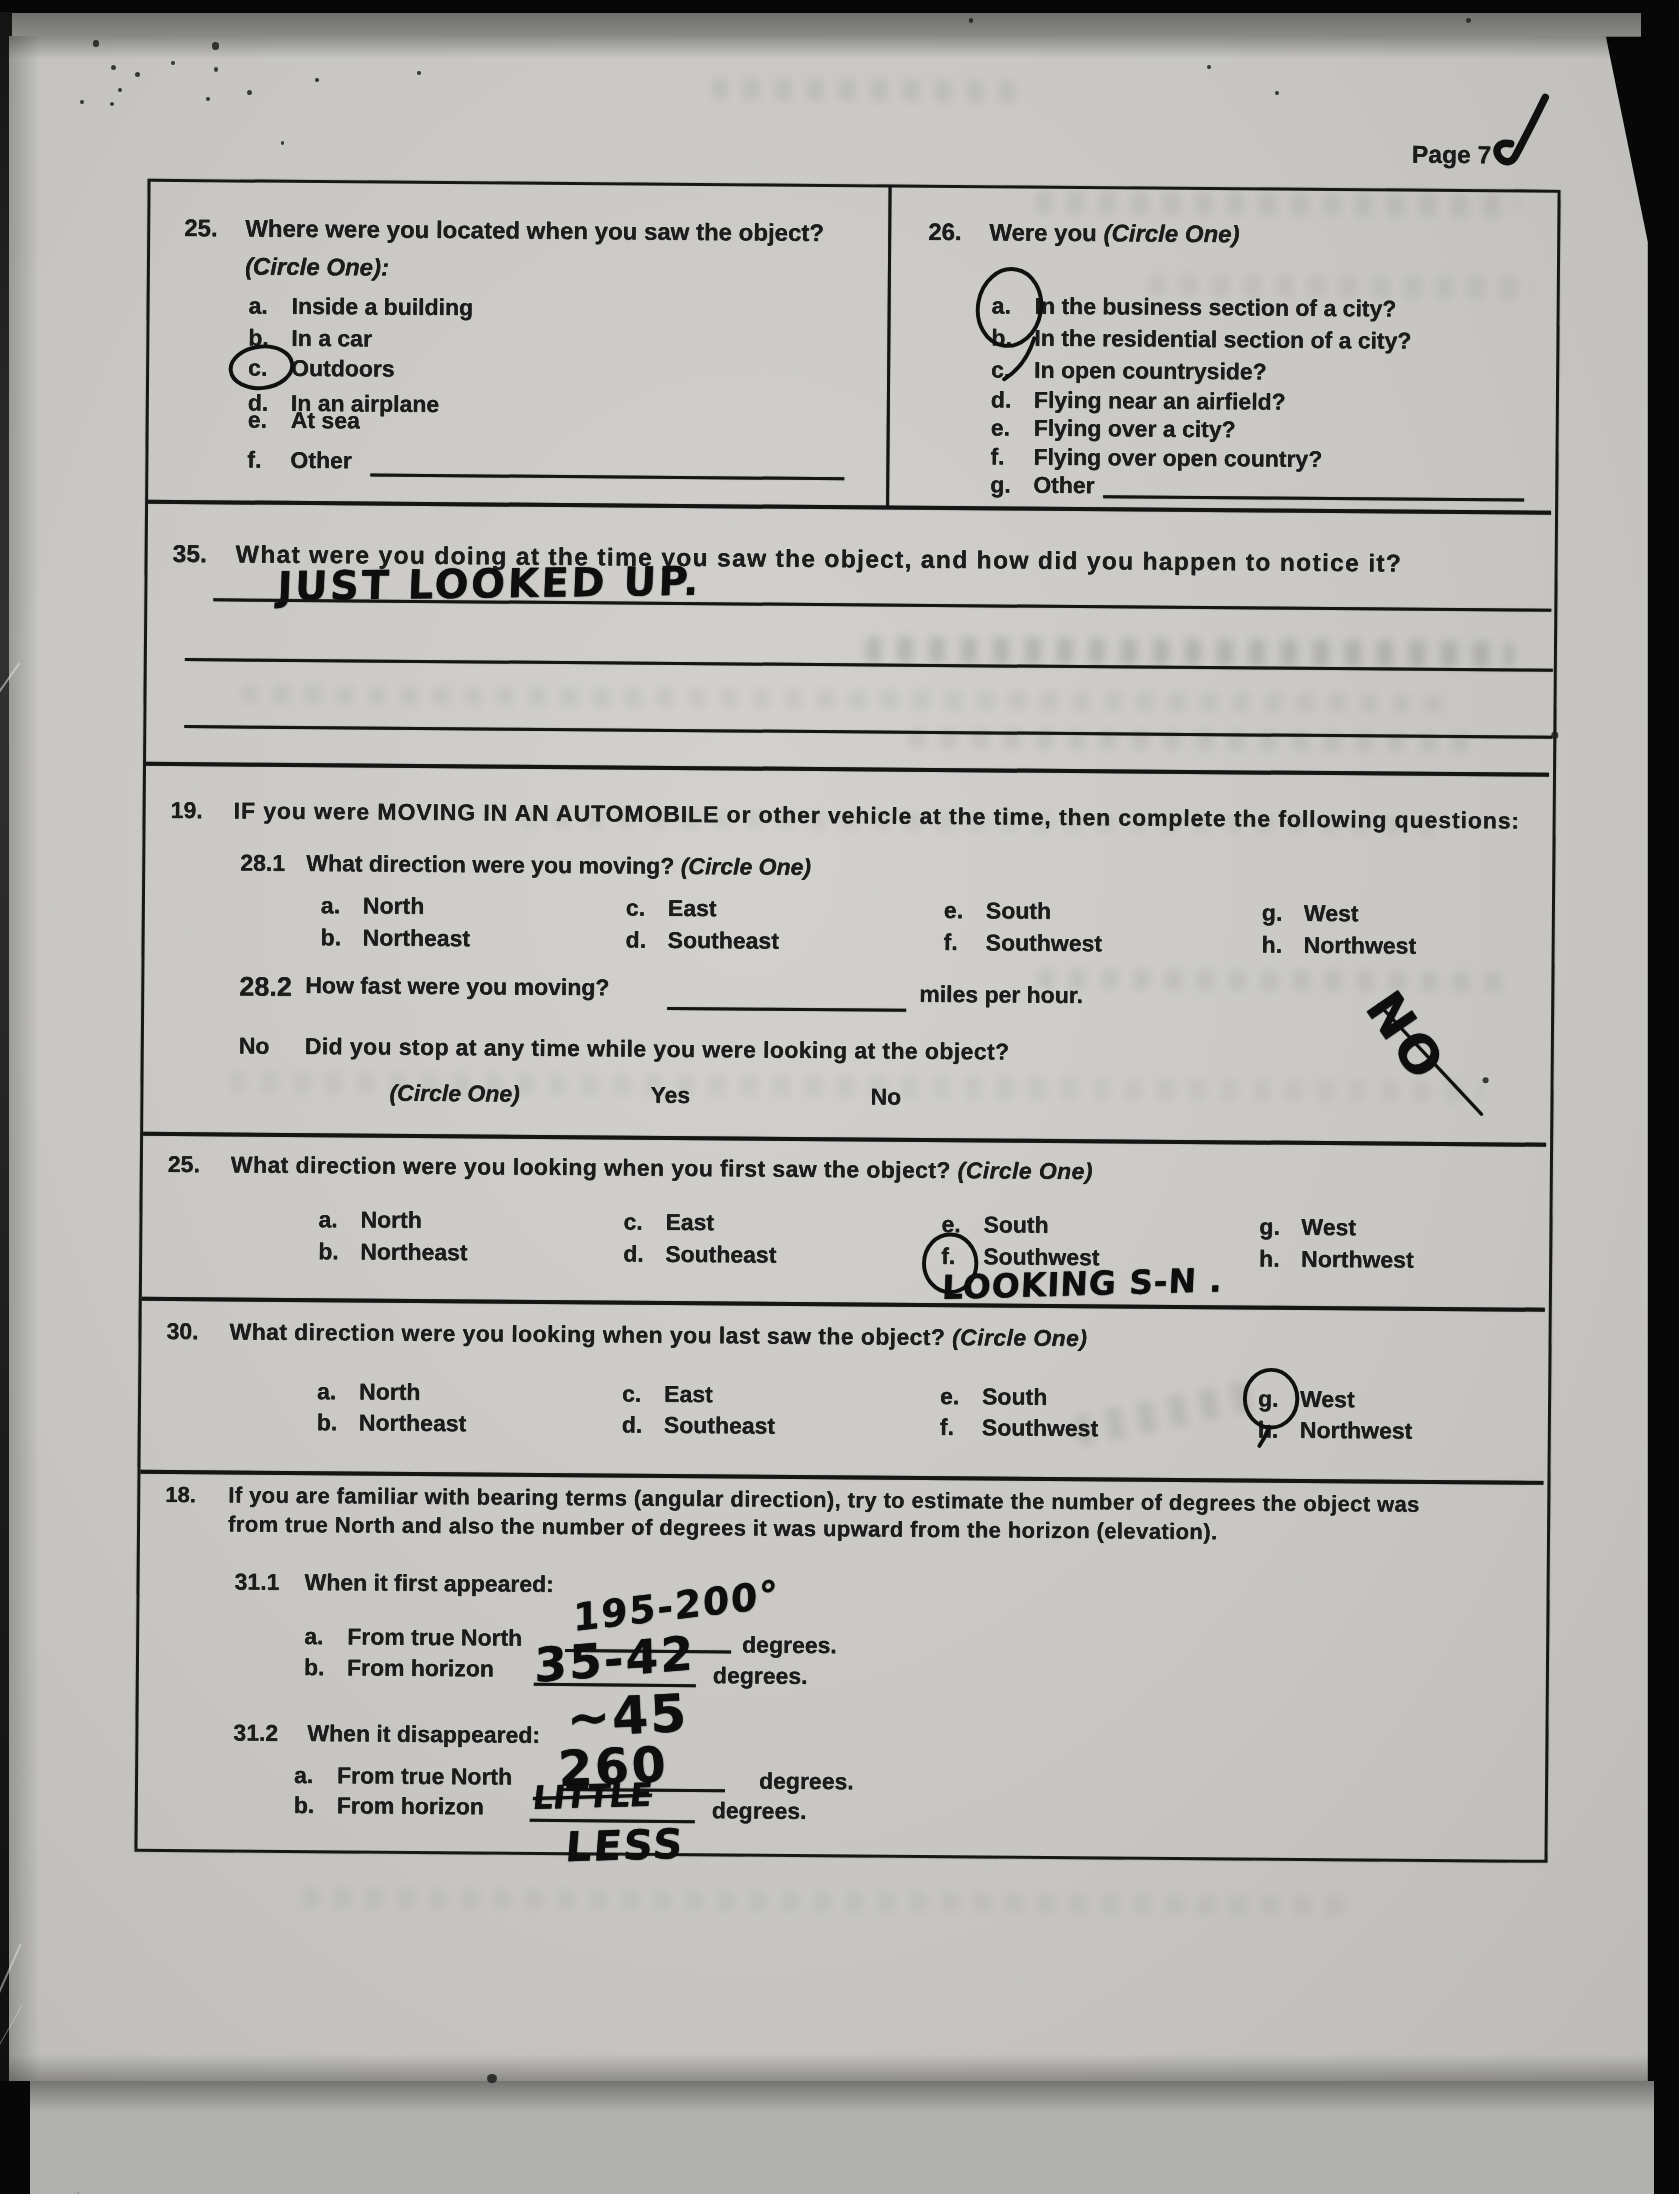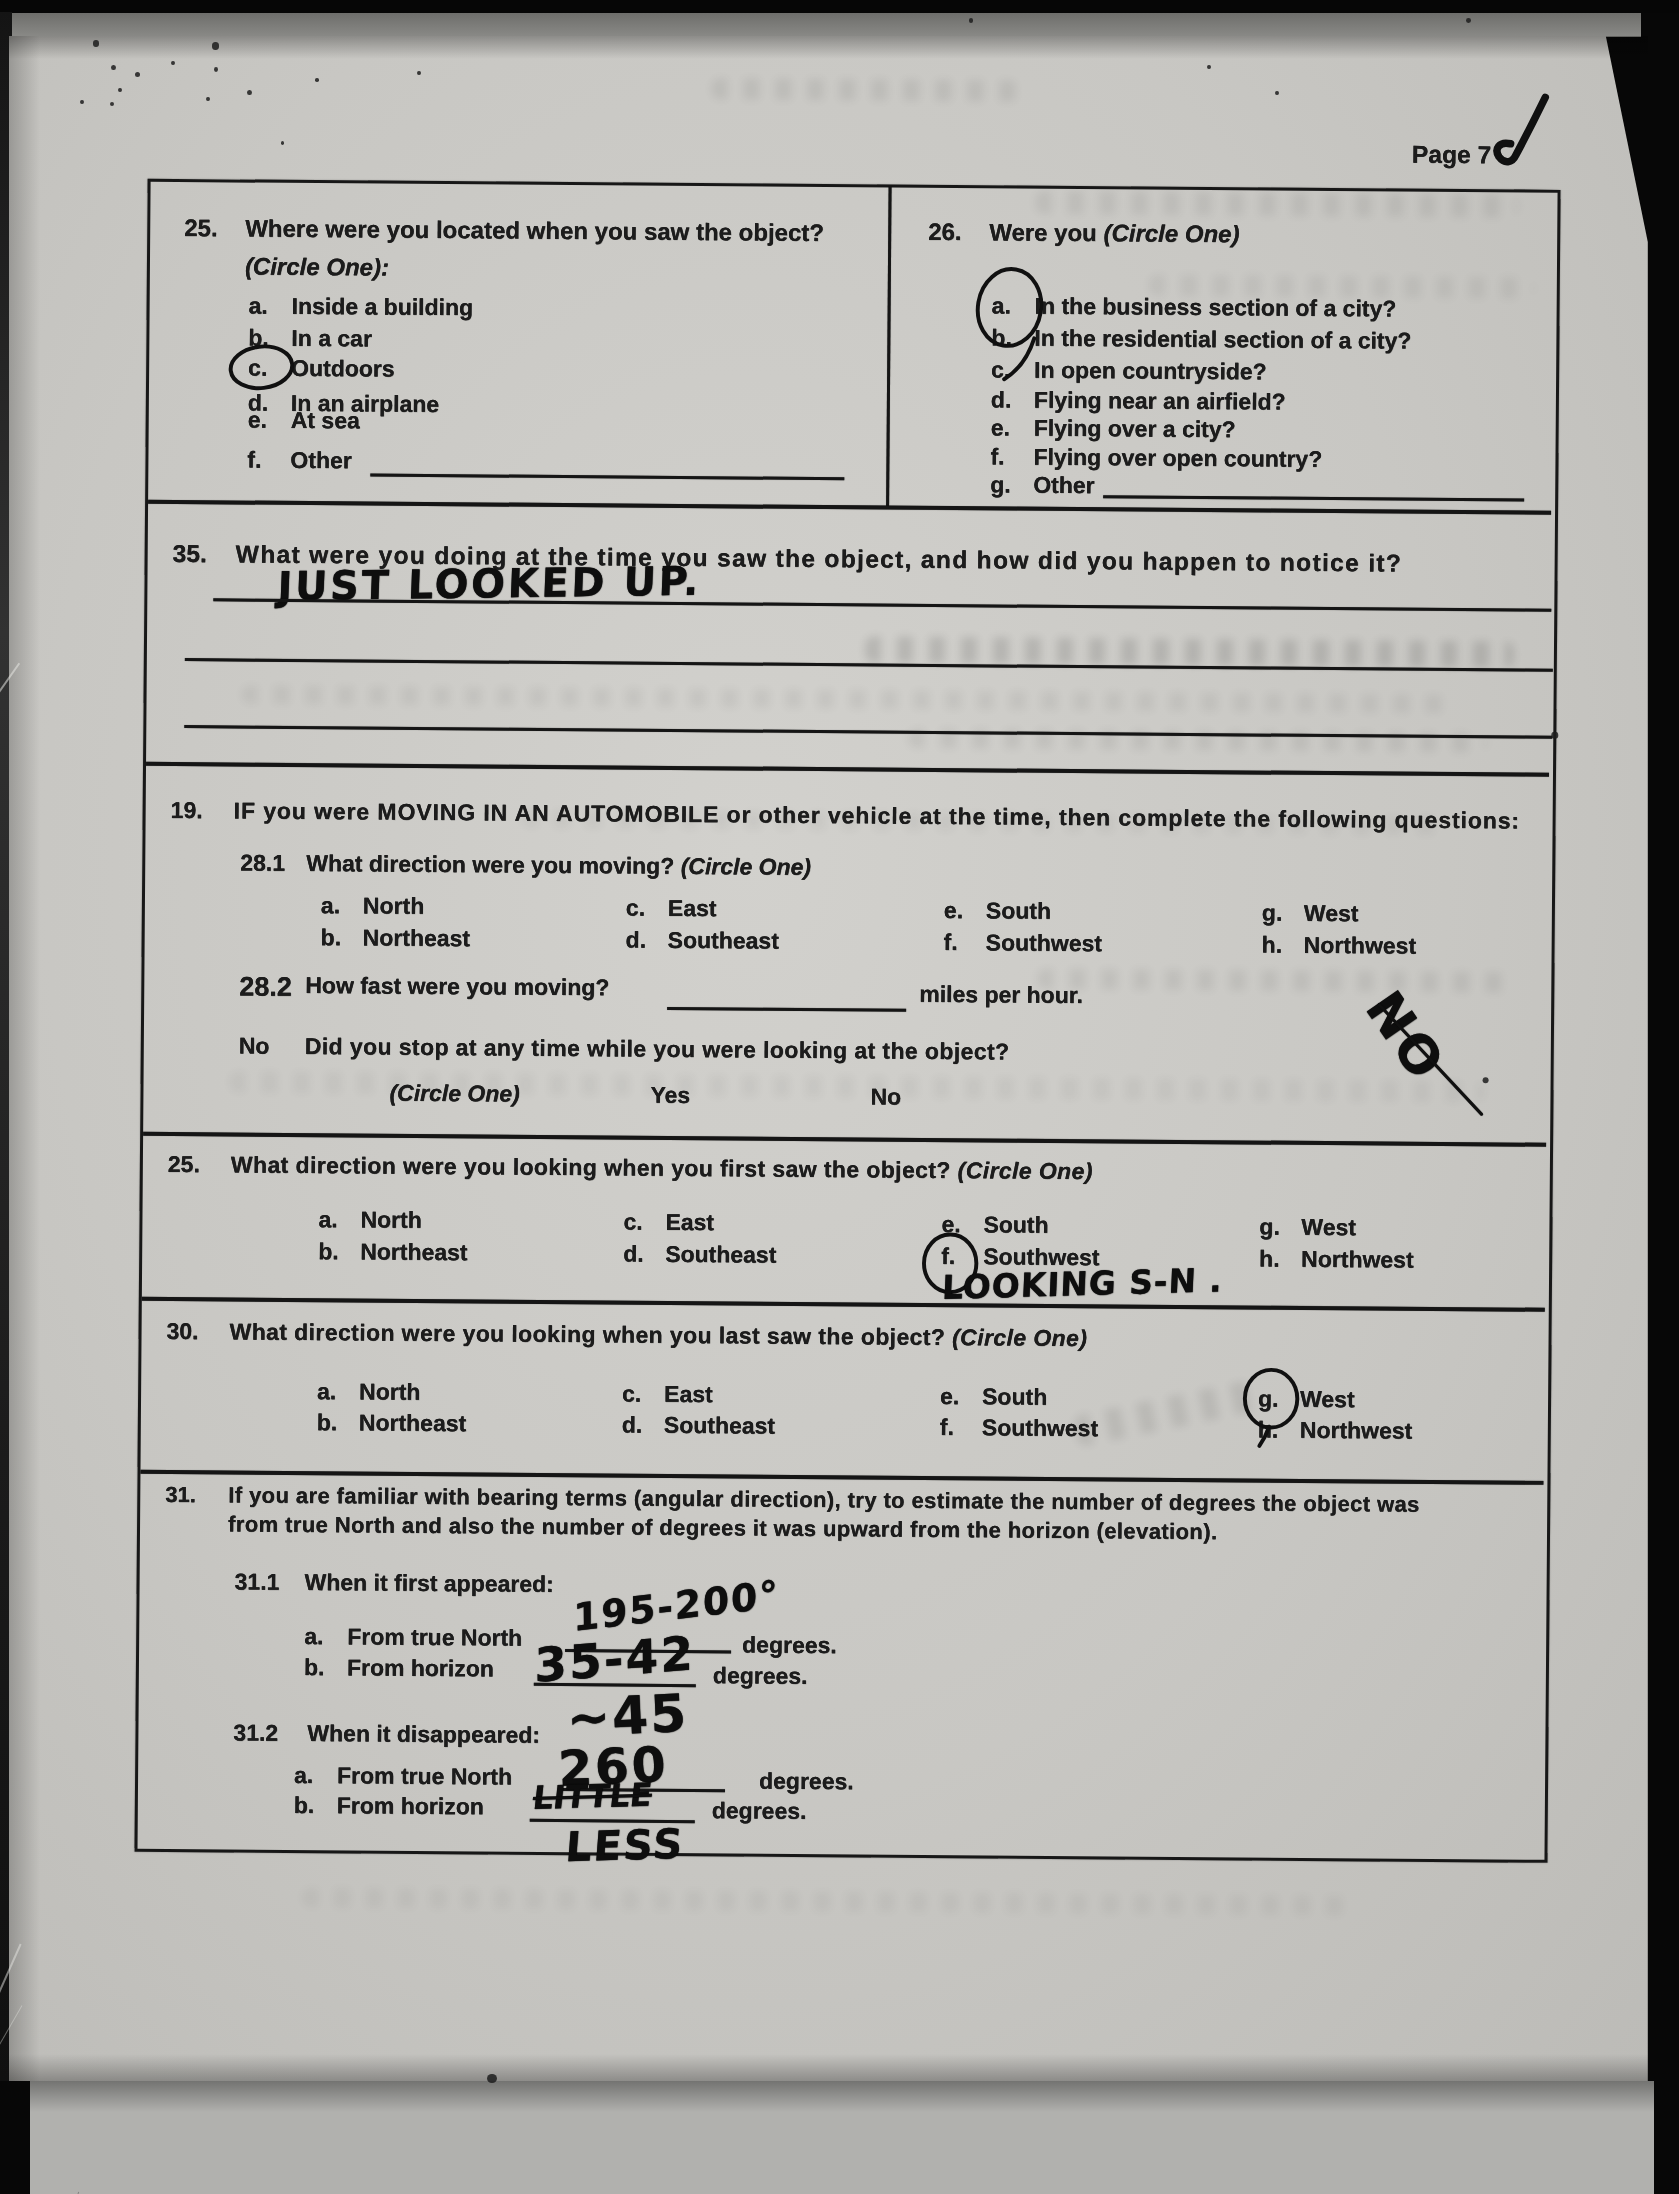--- a/index.html
+++ b/index.html
@@ -191,21 +191,21 @@
   <div class="print opt" style="left:950px;top:1379px;"><span class="dl">e.</span><span>South</span></div>
   <div class="print opt" style="left:950px;top:1410px;"><span class="dl">f.</span><span>Southwest</span></div>
   <div class="print opt" style="left:1268px;top:1379px;"><span class="dl">g.</span><span>West</span></div>
   <div class="print opt" style="left:1268px;top:1410px;"><span class="dl">h.</span><span>Northwest</span></div>
 
   <svg class="mark" style="left:1245px;top:1356px;" width="79" height="83" viewBox="0 0 180 190">
     <ellipse cx="82" cy="78" rx="60" ry="66" stroke-width="9"></ellipse>
     <path d="M78,142 Q70,166 56,186" stroke-width="9"></path>
   </svg>
 
-  <div class="print" style="left:176px;top:1484px;font-size:22px;">31.</div>
+  <div class="print" style="left:176px;top:1484px;font-size:22px;">18.</div>
   <div class="print" style="left:239px;top:1484px;font-size:22px;letter-spacing:0.4px;">If you are familiar with bearing terms (angular direction), try to estimate the number of degrees the object was</div>
   <div class="print" style="left:239px;top:1513px;font-size:22px;letter-spacing:0.4px;">from true North and also the number of degrees it was upward from the horizon (elevation).</div>
 
   <div class="print" style="left:246px;top:1570px;font-size:23px;">31.1</div>
   <div class="print" style="left:316px;top:1570px;font-size:23px;">When it first appeared:</div>
 
   <div class="print" style="left:316px;top:1624px;font-size:23px;"><span class="l">a.</span><span>From true North</span></div>
   <div class="hw" style="left:584px;top:1583px;font-size:38px;letter-spacing:1.8px;transform:rotate(-7deg) skewX(-6deg);">195-200°</div>
   <div class="rule" style="left:577px;top:1646px;width:166px;height:2.6px;"></div>
   <div class="print" style="left:754px;top:1629px;font-size:23px;">degrees.</div>

